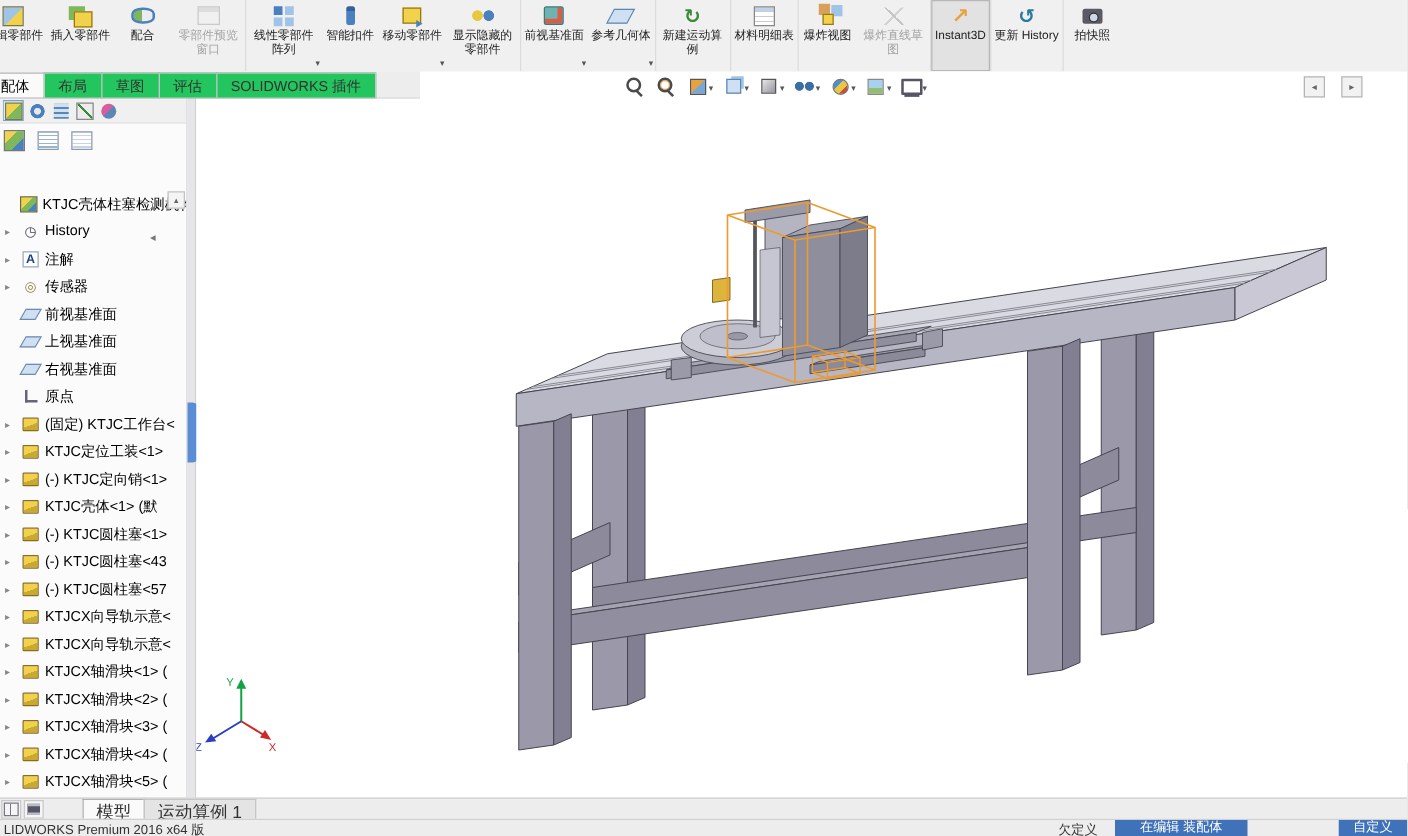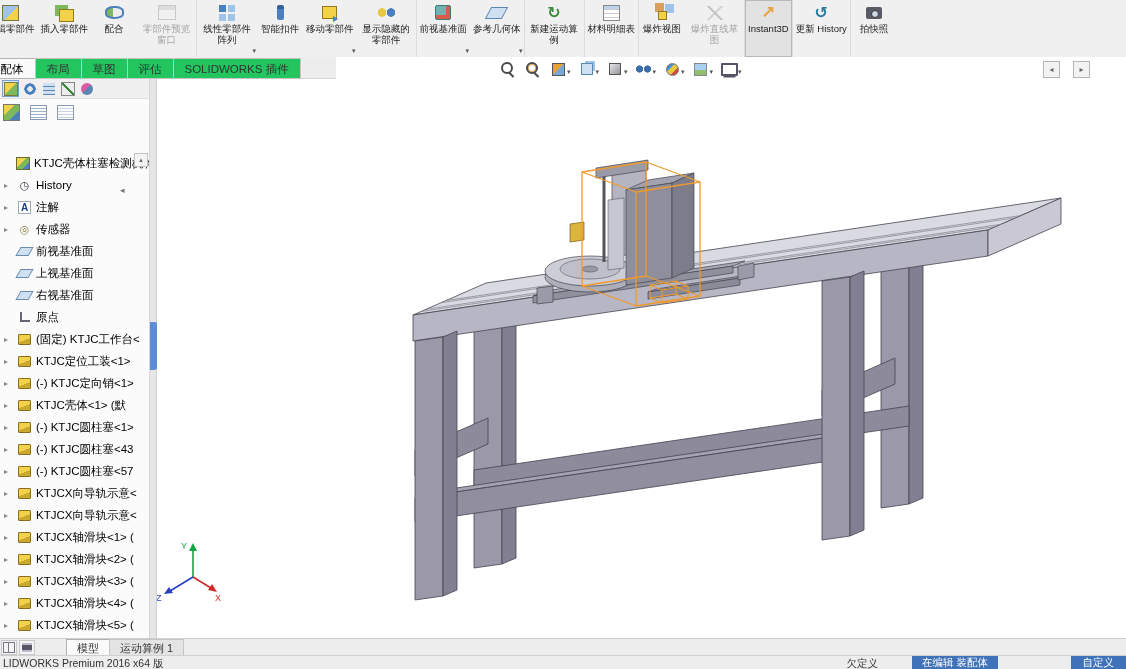--- a/index.html
+++ b/index.html
@@ -138,27 +138,27 @@
   
   #viewport{position:absolute;left:157px;top:79px;width:969px;height:559px;background:#ffffff;overflow:hidden;}
   #model-svg{position:absolute;left:0;top:0;width:969px;height:559px;}
 
   
   #bottombar{position:absolute;left:0;top:638px;width:1126px;height:17px;background:#ededee;border-top:1px solid #d0d0d0;box-sizing:border-box;display:flex;align-items:flex-end;}
   .bb-btn{width:16px;height:15px;margin:0 1px;display:flex;align-items:center;justify-content:center;border:1px solid #c8c8c8;background:#f5f5f5;box-sizing:border-box;}
   .i-splitpane{width:10px;height:9px;border:1px solid #778;background:linear-gradient(90deg,rgba(0,0,0,0) 4px,#778 4px 5px,rgba(0,0,0,0) 5px);}
   .i-film{width:10px;height:9px;background:#556;box-shadow:inset 0 2px 0 #bbc,inset 0 -2px 0 #bbc;}
   #bottom-tabs{display:flex;align-items:flex-end;margin-left:30px;height:16px;}
-  .btab{height:16px;box-sizing:border-box;padding:1px 10px;font-size:11px;color:#333;background:#e4e4e5;border:1px solid #c5c5c5;border-bottom:none;margin-right:-1px;white-space:nowrap;}
+  .btab{height:16px;box-sizing:border-box;padding:1px 10px;font-size:14px;color:#333;background:#e4e4e5;border:1px solid #c5c5c5;border-bottom:none;margin-right:-1px;white-space:nowrap;}
   .btab.active{background:#fafafa;border-color:#b0b0b0;}
 
   #statusbar{position:absolute;left:0;top:655px;width:1126px;height:14px;background:#ededee;border-top:1px solid #d0d0d0;box-sizing:border-box;font-size:10.5px;color:#333;}
   #sb-left{position:absolute;left:3px;top:1px;white-space:nowrap;}
   #sb-define{position:absolute;right:248px;top:1px;}
-  #sb-edit{position:absolute;right:128px;top:0;height:13px;line-height:13px;padding:0 10px;background:#3f72b8;color:#fff;}
+  #sb-edit{position:absolute;right:128px;top:0;height:13px;line-height:13px;padding:0 20px;background:#3f72b8;color:#fff;}
   #sb-custom{position:absolute;right:0;top:0;height:13px;line-height:13px;padding:0 12px;background:#3f72b8;color:#fff;}
 </style>
 </head>
 <body>
 
 <div id="app">
 
   <div id="ribbon">
 
       <button class="ribbon-btn cut-left">

